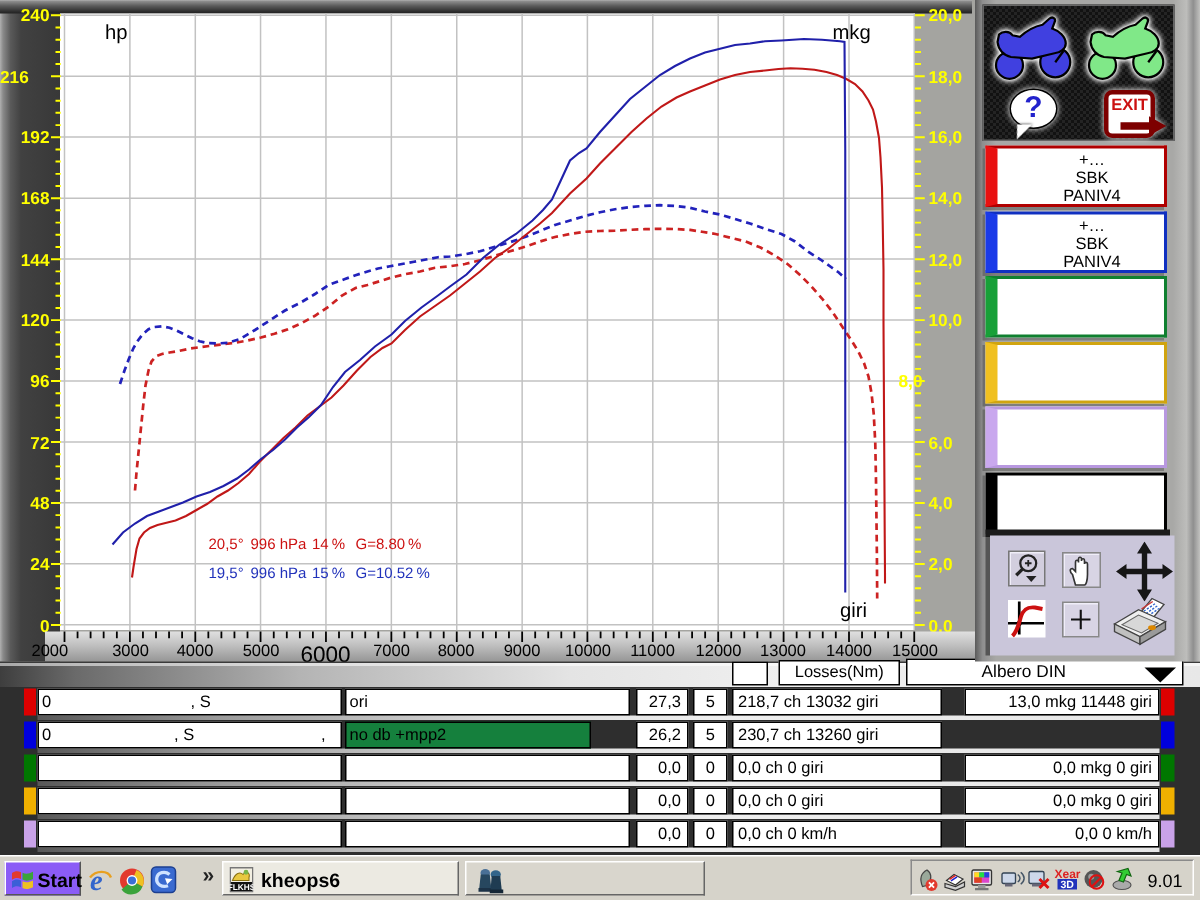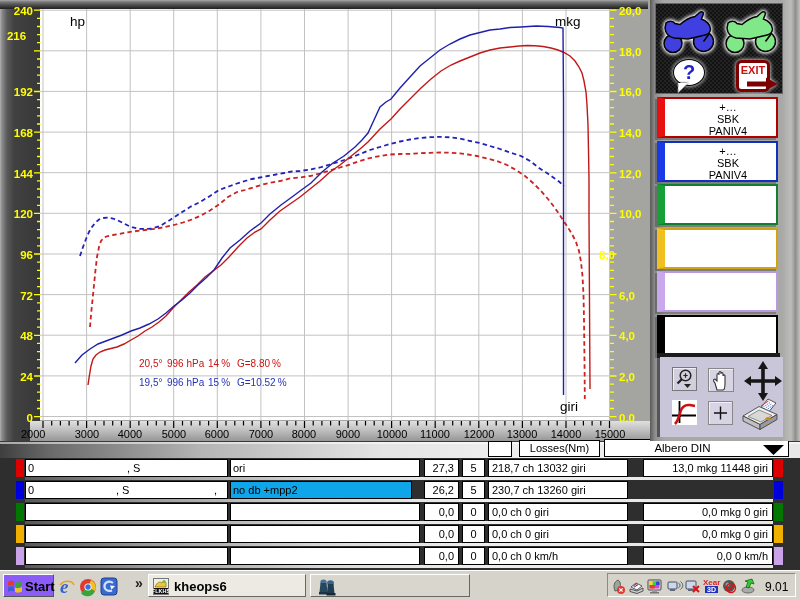--- a/index.html
+++ b/index.html
@@ -21,21 +21,21 @@
     </svg>
     <div class="ylab" style="left:0;top:412px;width:33px;text-align:right">0</div>
     <div class="ylab" style="left:0;top:371px;width:33px;text-align:right">24</div>
     <div class="ylab" style="left:0;top:330px;width:33px;text-align:right">48</div>
     <div class="ylab" style="left:0;top:290px;width:33px;text-align:right">72</div>
     <div class="ylab" style="left:0;top:249px;width:33px;text-align:right">96</div>
     <div class="ylab" style="left:0;top:208px;width:33px;text-align:right">120</div>
     <div class="ylab" style="left:0;top:168px;width:33px;text-align:right">144</div>
     <div class="ylab" style="left:0;top:127px;width:33px;text-align:right">168</div>
     <div class="ylab" style="left:0;top:86px;width:33px;text-align:right">192</div>
-    <div class="ylab" style="left:0;top:30px;width:33px;text-align:center">216</div>
+    <div class="ylab" style="left:0;top:46px;width:33px;text-align:left">216</div>
     <div class="ylab" style="left:0;top:5px;width:33px;text-align:right">240</div>
     <div class="ylab" style="left:619px;top:412px;width:31px">0,0</div>
     <div class="ylab" style="left:619px;top:371px;width:31px">2,0</div>
     <div class="ylab" style="left:619px;top:330px;width:31px">4,0</div>
     <div class="ylab" style="left:619px;top:290px;width:31px">6,0</div>
     <div class="ylab" style="left:599px;top:249px;width:55px">8,0</div>
     <div class="ylab" style="left:619px;top:208px;width:31px">10,0</div>
     <div class="ylab" style="left:619px;top:168px;width:31px">12,0</div>
     <div class="ylab" style="left:619px;top:127px;width:31px">14,0</div>
     <div class="ylab" style="left:619px;top:86px;width:31px">16,0</div>
@@ -53,21 +53,21 @@
     <div class="abs" style="left:208px;top:377px;font-size:10px;color:#2233bb;white-space:pre">15 %</div>
     <div class="abs" style="left:237px;top:377px;font-size:10px;color:#2233bb;white-space:pre">G=10.52 %</div>
     <div class="abs" style="left:30px;top:421px;width:620px;height:20px;background:linear-gradient(180deg,#e0e0e0 0,#c0c0c0 45%,#969696 100%)"></div>
     <svg class="abs" style="left:0;top:0" width="650" height="441" xmlns="http://www.w3.org/2000/svg">
       <path d="M43.0 421V428 M51.7 421V425.5 M60.4 421V425.5 M69.1 421V425.5 M77.9 421V425.5 M86.6 421V428 M95.3 421V425.5 M104.0 421V425.5 M112.7 421V425.5 M121.4 421V425.5 M130.2 421V428 M138.9 421V425.5 M147.6 421V425.5 M156.3 421V425.5 M165.0 421V425.5 M173.7 421V428 M182.5 421V425.5 M191.2 421V425.5 M199.9 421V425.5 M208.6 421V425.5 M217.3 421V428 M226.0 421V425.5 M234.8 421V425.5 M243.5 421V425.5 M252.2 421V425.5 M260.9 421V428 M269.6 421V425.5 M278.3 421V425.5 M287.0 421V425.5 M295.8 421V425.5 M304.5 421V428 M313.2 421V425.5 M321.9 421V425.5 M330.6 421V425.5 M339.3 421V425.5 M348.1 421V428 M356.8 421V425.5 M365.5 421V425.5 M374.2 421V425.5 M382.9 421V425.5 M391.6 421V428 M400.4 421V425.5 M409.1 421V425.5 M417.8 421V425.5 M426.5 421V425.5 M435.2 421V428 M443.9 421V425.5 M452.7 421V425.5 M461.4 421V425.5 M470.1 421V425.5 M478.8 421V428 M487.5 421V425.5 M496.2 421V425.5 M504.9 421V425.5 M513.7 421V425.5 M522.4 421V428 M531.1 421V425.5 M539.8 421V425.5 M548.5 421V425.5 M557.2 421V425.5 M566.0 421V428 M574.7 421V425.5 M583.4 421V425.5 M592.1 421V425.5 M600.8 421V425.5 M609.5 421V428" stroke="#000" stroke-width="1.2" fill="none"></path>
     </svg>
     <div class="abs" style="left:21px;top:428px;width:44px;text-align:left;font-size:11px;color:#000">2000</div>
     <div class="abs" style="left:65px;top:428px;width:44px;text-align:center;font-size:11px;color:#000">3000</div>
     <div class="abs" style="left:108px;top:428px;width:44px;text-align:center;font-size:11px;color:#000">4000</div>
     <div class="abs" style="left:152px;top:428px;width:44px;text-align:center;font-size:11px;color:#000">5000</div>
-    <div class="abs" style="left:195px;top:428px;width:44px;text-align:center;font-size:11px;color:#000">6000</div>
+    <div class="abs" style="left:195px;top:428px;width:44px;text-align:center;font-size:15px;color:#000">6000</div>
     <div class="abs" style="left:239px;top:428px;width:44px;text-align:center;font-size:11px;color:#000">7000</div>
     <div class="abs" style="left:282px;top:428px;width:44px;text-align:center;font-size:11px;color:#000">8000</div>
     <div class="abs" style="left:326px;top:428px;width:44px;text-align:center;font-size:11px;color:#000">9000</div>
     <div class="abs" style="left:370px;top:428px;width:44px;text-align:center;font-size:11px;color:#000">10000</div>
     <div class="abs" style="left:413px;top:428px;width:44px;text-align:center;font-size:11px;color:#000">11000</div>
     <div class="abs" style="left:457px;top:428px;width:44px;text-align:center;font-size:11px;color:#000">12000</div>
     <div class="abs" style="left:500px;top:428px;width:44px;text-align:center;font-size:11px;color:#000">13000</div>
     <div class="abs" style="left:544px;top:428px;width:44px;text-align:center;font-size:11px;color:#000">14000</div>
     <div class="abs" style="left:588px;top:428px;width:44px;text-align:center;font-size:11px;color:#000">15000</div>
   </div>
@@ -96,21 +96,21 @@
     </div>
     <div class="abs" style="left:0;top:22px;width:800px;height:22px">
       <div class="abs" style="left:25px;top:19px;width:748px;height:3px;background:linear-gradient(90deg,#585858 0,#9a9a9a 120px,#d8d8d8 300px,#eeeeee 60%,#e6e6e6 100%)"></div>
       <div class="abs" style="left:16px;top:1px;width:8px;height:18px;background:#0000dd"></div>
       <div class="abs" style="left:774px;top:1px;width:9px;height:18px;background:#0000dd"></div>
       <div class="abs" style="left:25px;width:203px;font-size:11px;line-height:16px;background:#fff;border:1px solid #000;height:18px;top:1px">
         <span style="position:absolute;left:2px">0</span>
         <span style="position:absolute;left:90px">, S</span>
         <span style="position:absolute;left:188px">,</span>
       </div>
-      <div class="abs" style="left:230px;width:182px;font-size:11px;line-height:16px;background:#0ea5e9;border:1px solid #000;height:18px;top:1px;padding-left:2px">no db +mpp2</div>
+      <div class="abs" style="left:230px;width:164px;font-size:11px;line-height:16px;background:#15803d;border:1px solid #000;height:18px;top:1px;padding-left:2px">no db +mpp2</div>
       <div class="abs" style="left:424px;width:35px;font-size:11px;line-height:16px;background:#fff;border:1px solid #000;height:18px;top:1px;text-align:right;padding-right:4px">26,2</div>
       <div class="abs" style="left:462px;width:23px;font-size:11px;line-height:16px;background:#fff;border:1px solid #000;height:18px;top:1px;text-align:center">5</div>
       <div class="abs" style="left:488px;width:140px;font-size:11px;line-height:16px;background:#fff;border:1px solid #000;height:18px;top:1px;padding-left:3px">230,7 ch 13260 giri</div>
     </div>
     <div class="abs" style="left:0;top:44px;width:800px;height:22px">
       <div class="abs" style="left:25px;top:19px;width:748px;height:3px;background:linear-gradient(90deg,#585858 0,#9a9a9a 120px,#d8d8d8 300px,#eeeeee 60%,#e6e6e6 100%)"></div>
       <div class="abs" style="left:16px;top:1px;width:8px;height:18px;background:#007700"></div>
       <div class="abs" style="left:774px;top:1px;width:9px;height:18px;background:#007700"></div>
       <div class="abs" style="left:25px;width:203px;font-size:11px;line-height:16px;background:#fff;border:1px solid #000;height:18px;top:1px">
         <span style="position:absolute;left:2px"></span>

